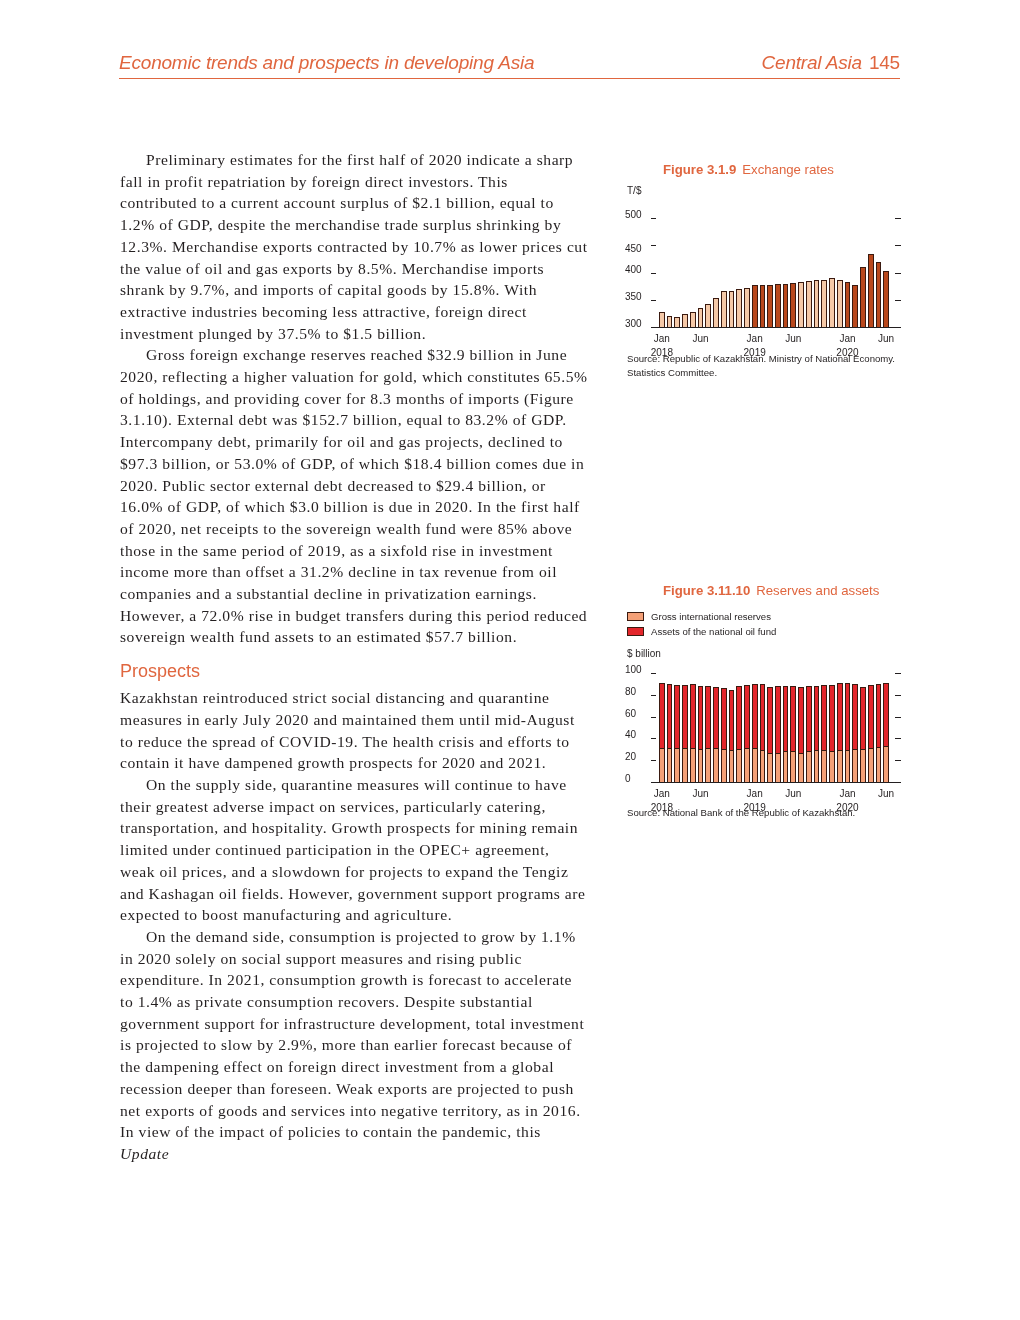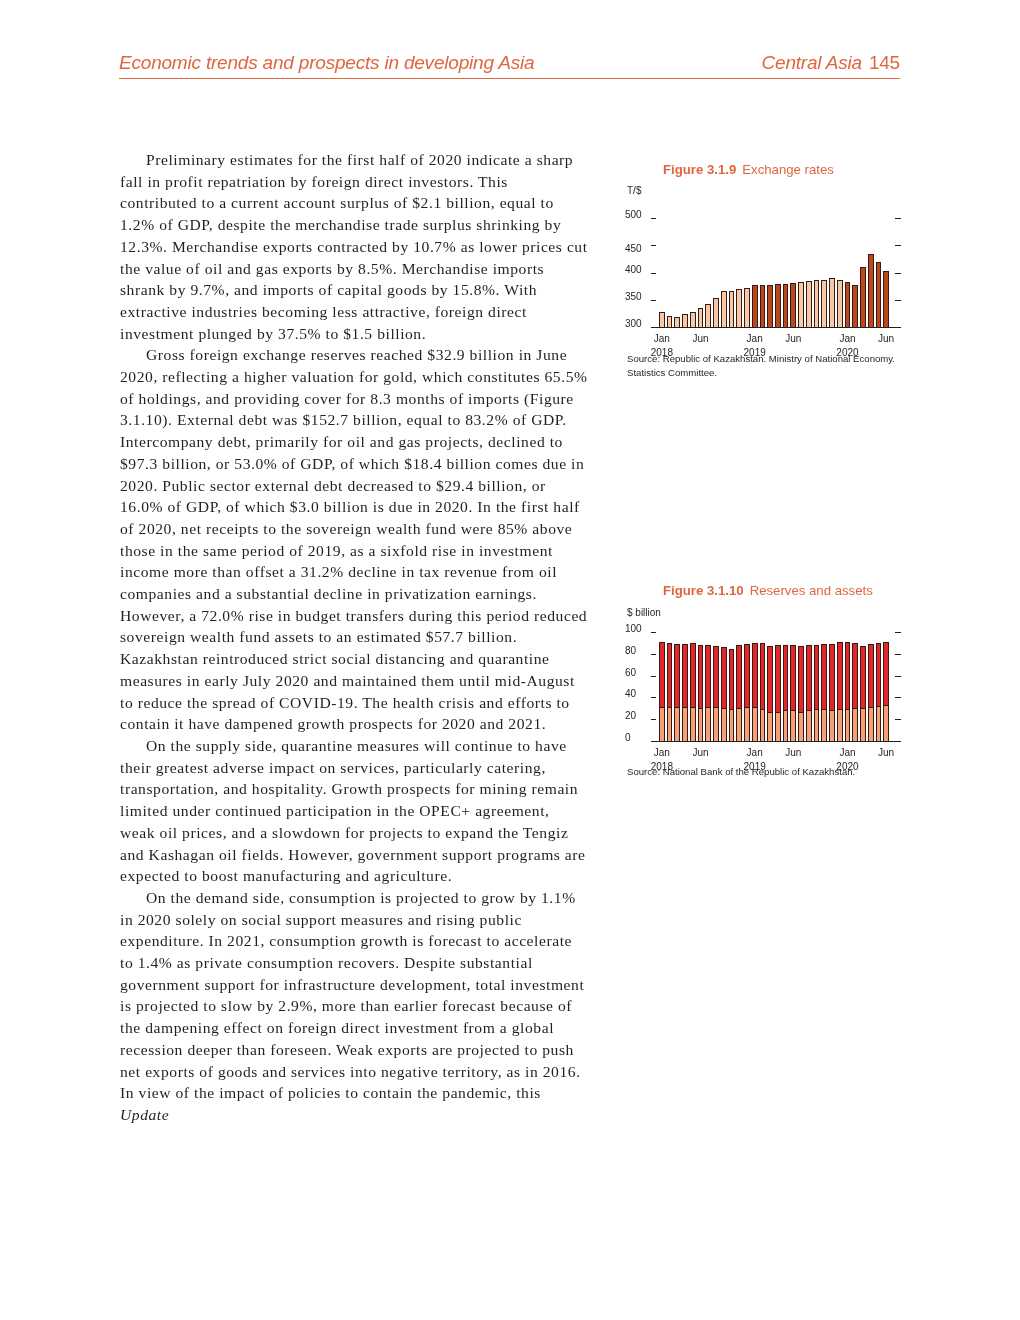--- a/index.html
+++ b/index.html
@@ -33,20 +33,21 @@
 <body>
 
 <div class="running-head">
   <span class="left">Economic trends and prospects in developing Asia</span>
   <span class="right"><span>Central Asia</span><span class="pg">145</span></span>
 </div>
 
 <div class="body-col">
   <p>Preliminary estimates for the first half of 2020 indicate a sharp fall in profit repatriation by foreign direct investors. This contributed to a current account surplus of $2.1 billion, equal to 1.2% of GDP, despite the merchandise trade surplus shrinking by 12.3%. Merchandise exports contracted by 10.7% as lower prices cut the value of oil and gas exports by 8.5%. Merchandise imports shrank by 9.7%, and imports of capital goods by 15.8%. With extractive industries becoming less attractive, foreign direct investment plunged by 37.5% to $1.5 billion.</p>
   <p>Gross foreign exchange reserves reached $32.9 billion in June 2020, reflecting a higher valuation for gold, which constitutes 65.5% of holdings, and providing cover for 8.3 months of imports (Figure 3.1.10). External debt was $152.7 billion, equal to 83.2% of GDP. Intercompany debt, primarily for oil and gas projects, declined to $97.3 billion, or 53.0% of GDP, of which $18.4 billion comes due in 2020. Public sector external debt decreased to $29.4 billion, or 16.0% of GDP, of which $3.0 billion is due in 2020. In the first half of 2020, net receipts to the sovereign wealth fund were 85% above those in the same period of 2019, as a sixfold rise in investment income more than offset a 31.2% decline in tax revenue from oil companies and a substantial decline in privatization earnings. However, a 72.0% rise in budget transfers during this period reduced sovereign wealth fund assets to an estimated $57.7 billion.</p>
+  <h2>Prospects</h2>
   <p class="noindent">Kazakhstan reintroduced strict social distancing and quarantine measures in early July 2020 and maintained them until mid-August to reduce the spread of COVID-19. The health crisis and efforts to contain it have dampened growth prospects for 2020 and 2021.</p>
   <p>On the supply side, quarantine measures will continue to have their greatest adverse impact on services, particularly catering, transportation, and hospitality. Growth prospects for mining remain limited under continued participation in the OPEC+ agreement, weak oil prices, and a slowdown for projects to expand the Tengiz and Kashagan oil fields. However, government support programs are expected to boost manufacturing and agriculture.</p>
   <p><span>On the demand side, consumption is projected to grow by 1.1% in 2020 solely on social support measures and rising public expenditure. In 2021, consumption growth is forecast to accelerate to 1.4% as private consumption recovers. Despite substantial government support for infrastructure development, total investment is projected to slow by 2.9%, more than earlier forecast because of the dampening effect on foreign direct investment from a global recession deeper than foreseen. Weak exports are projected to push net exports of goods and services into negative territory, as in 2016. In view of the impact of policies to contain the pandemic, this</span> <em>Update</em></p>
 </div>
 
 <div class="figure" style="top:162px;">
   <div class="fig-title"><span class="num">Figure 3.1.9</span><span>Exchange rates</span></div>
   <div class="unit" style="margin-top:8px;">T/$</div>
   <div class="chart" id="chart1" style="height:150px;">
       <div class="ytick" style="left: -2px; top: 122px;">300</div>
@@ -101,21 +102,31 @@
       <div class="xlab" style="left: 107.667px; top: 150px;">2019</div>
       <div class="xlab" style="left: 146.333px; top: 136px;">Jun</div>
       <div class="xlab" style="left: 200.467px; top: 136px;">Jan</div>
       <div class="xlab" style="left: 200.467px; top: 150px;">2020</div>
       <div class="xlab" style="left: 239.133px; top: 136px;">Jun</div>
     </div>
   <div class="source" style="margin-top:6px;">Source: Republic of Kazakhstan. Ministry of National Economy. Statistics Committee.</div>
 </div>
 
 <div class="figure" style="top:583px;">
-  <div class="fig-title"><span class="num">Figure 3.1.10</span><span>Reserves and assets</span></div>
+  <div class="fig-title"><span class="num">Figure 3.11.10</span><span>Reserves and assets</span></div>
+  <div style="margin-top:11px;">
+    <div class="legend-row">
+        <span class="swatch" id="sw0" style="background: rgb(244, 160, 119);"></span>
+        <span>Gross international reserves</span>
+      </div>
+    <div class="legend-row">
+        <span class="swatch" id="sw1" style="background: rgb(227, 38, 43);"></span>
+        <span>Assets of the national oil fund</span>
+      </div>
+  </div>
   <div class="unit" style="margin-top:9px;">$ billion</div>
   <div class="chart" id="chart2" style="height:150px;">
       <div class="ytick" style="left: -2px; top: 114px;">0</div>
       <div class="ytick-mark" style="left: 268px; width: 6px; top: 123px;"></div>
       <div class="ytick" style="left: -2px; top: 92.2px;">20</div>
       <div class="ytick-mark" style="left: 24px; width: 5px; top: 101.2px;"></div>
       <div class="ytick-mark" style="left: 268px; width: 6px; top: 101.2px;"></div>
       <div class="ytick" style="left: -2px; top: 70.4px;">40</div>
       <div class="ytick-mark" style="left: 24px; width: 5px; top: 79.4px;"></div>
       <div class="ytick-mark" style="left: 268px; width: 6px; top: 79.4px;"></div>

